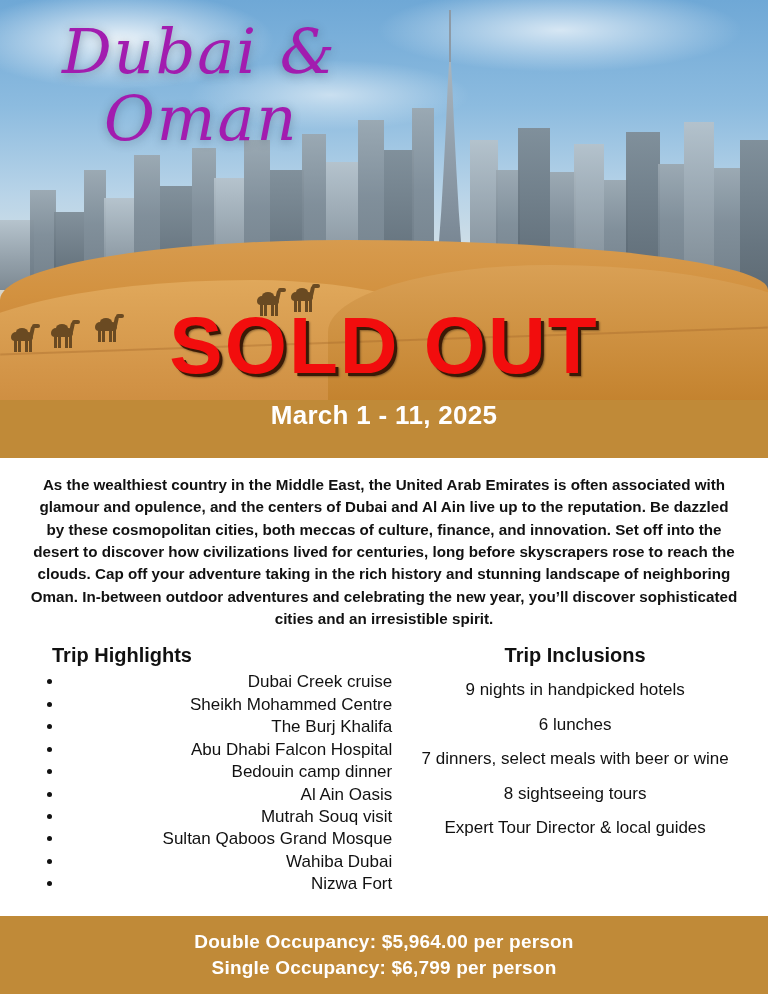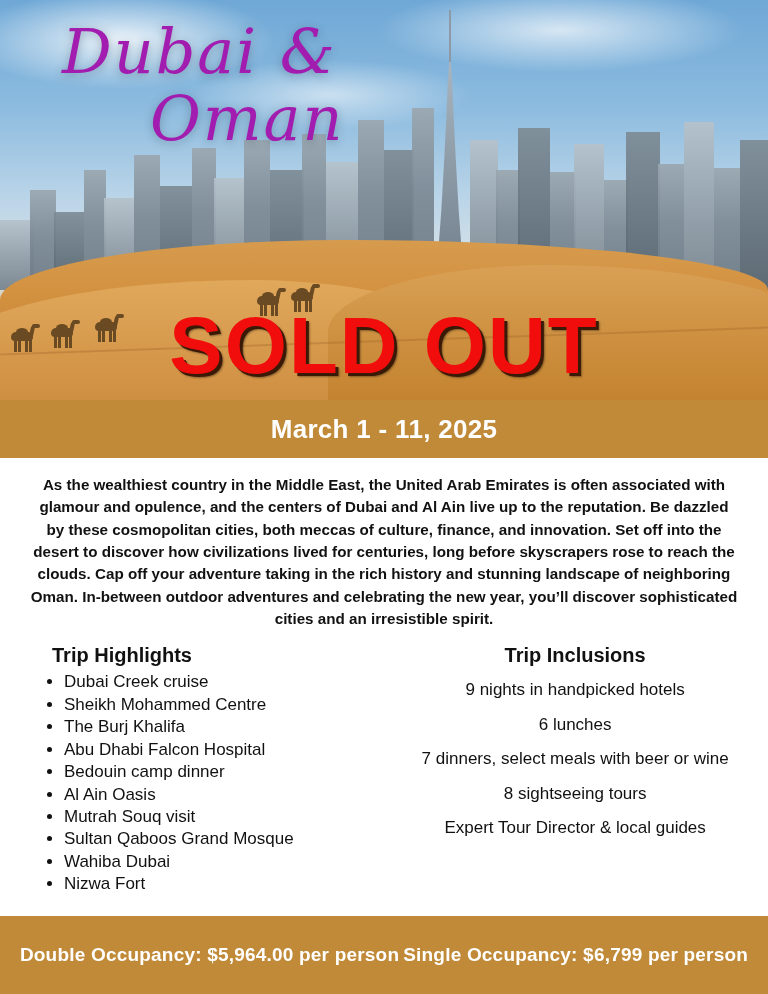--- a/index.html
+++ b/index.html
@@ -155,21 +155,21 @@
     font-family: "DejaVu Serif", serif;
     font-style: italic;
     font-size: 62px;
     line-height: 0.98;
     font-weight: 400;
     text-shadow: 0 2px 10px rgba(40,60,80,0.35);
     letter-spacing: 2px;
   }
   .title-script .line2 {
     display: block;
-    margin-left: 88px;
+    margin-left: 42px;
     margin-top: 6px;
   }
 
   
   .sold-out {
     position: absolute;
     z-index: 9;
     left: 0;
     right: 0;
     top: 300px;
@@ -184,21 +184,20 @@
       4px 4px 2px rgba(0,0,0,0.35);
   }
 
   
   .date-bar {
     position: relative;
     width: 768px;
     height: 58px;
     background: #c08a38;
     display: flex;
-    align-items: center;
     justify-content: center;
   }
   .date-bar .date-text {
     color: #ffffff;
     font-size: 26px;
     font-weight: bold;
     letter-spacing: 0.3px;
   }
 
   
@@ -223,20 +222,21 @@
     font-size: 20px;
     font-weight: bold;
     color: #111;
     margin: 0 0 4px 0;
   }
   .col-left .col-heading { padding-left: 30px; }
   ul.highlights {
     margin: 0;
     padding-left: 42px;
     list-style: disc;
+    text-align: right;
   }
   ul.highlights li {
     font-size: 17px;
     line-height: 1.32;
     color: #111;
   }
   ul.inclusions {
     margin: 0;
     padding: 0;
     list-style: none;
@@ -250,21 +250,21 @@
 
   
   .price-bar {
     position: absolute;
     left: 0;
     bottom: 0;
     width: 768px;
     height: 78px;
     background: #c08a38;
     display: flex;
-    flex-direction: row;
+    flex-direction: column;
     align-items: center;
     justify-content: center;
     gap: 4px;
   }
   .price-bar .price-line {
     color: #ffffff;
     font-size: 19px;
     font-weight: bold;
     letter-spacing: 0.2px;
   }

